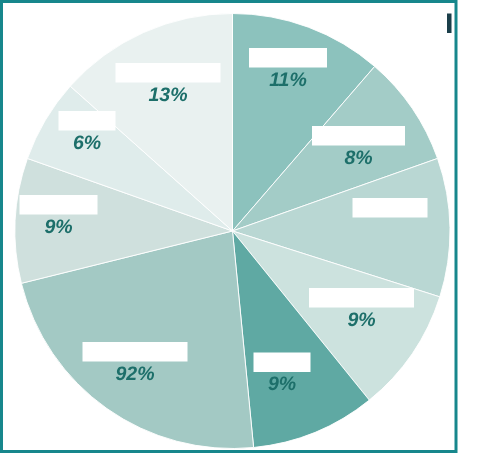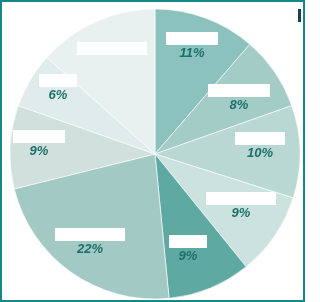--- a/index.html
+++ b/index.html
@@ -85,41 +85,41 @@
         <div class="slice-label" style="left: 160px; top: 30px; width: 60px;">
           <span class="label-redaction" style="width: 52px;"></span>
           <span class="label-pct">11%</span>
         </div>
         <div class="slice-label" style="left: 204px; top: 82px; width: 66px;">
           <span class="label-redaction" style="width: 62px;"></span>
           <span class="label-pct">8%</span>
         </div>
         <div class="slice-label" style="left: 228px; top: 130px; width: 60px;">
           <span class="label-redaction" style="width: 50px;"></span>
-          <span class="label-pct">10%</span>
         </div>
         <div class="slice-label" style="left: 202px; top: 190px; width: 74px;">
           <span class="label-redaction" style="width: 70px;"></span>
           <span class="label-pct">9%</span>
         </div>
         <div class="slice-label" style="left: 160px; top: 233px; width: 52px;">
           <span class="label-redaction" style="width: 38px;"></span>
           <span class="label-pct">9%</span>
         </div>
         <div class="slice-label" style="left: 50px; top: 226px; width: 76px;">
           <span class="label-redaction" style="width: 70px;"></span>
-          <span class="label-pct">22%</span>
+          <span class="label-pct">92%</span>
         </div>
         <div class="slice-label" style="left: 8px; top: 128px; width: 58px;">
           <span class="label-redaction" style="width: 52px;"></span>
           <span class="label-pct">9%</span>
         </div>
         <div class="slice-label" style="left: 32px; top: 72px; width: 48px;">
           <span class="label-redaction" style="width: 38px;"></span>
           <span class="label-pct">6%</span>
         </div>
         <div class="slice-label" style="left: 72px; top: 40px; width: 76px;">
           <span class="label-redaction" style="width: 70px;"></span>
+          <span class="label-pct">13%</span>
         </div>
       </div>
   </div>
   <div class="corner-mark"></div>
 </div>
 
 </body></html>

